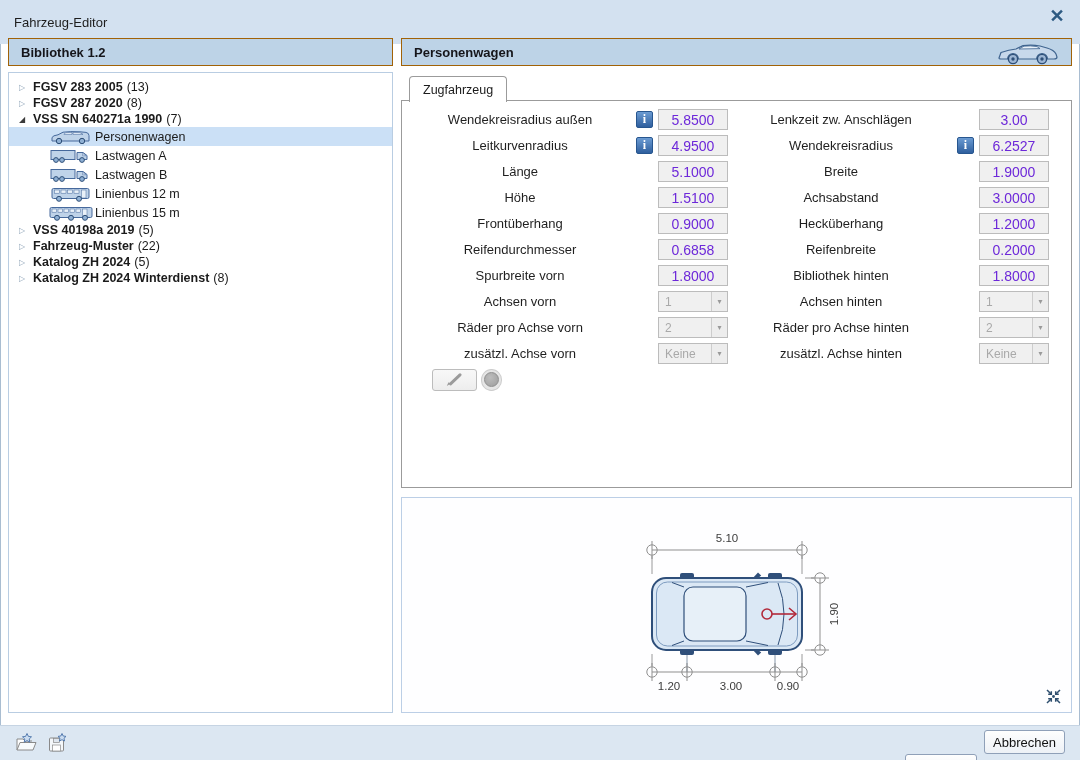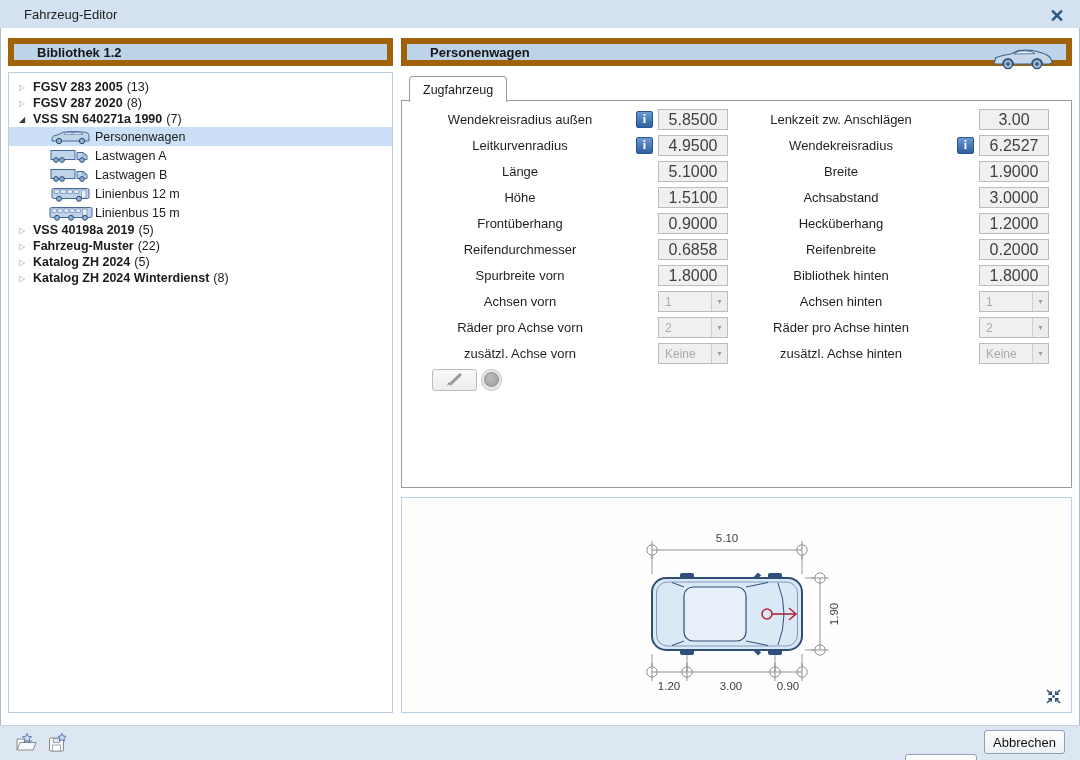--- a/index.html
+++ b/index.html
@@ -1,25 +1,25 @@
 <!DOCTYPE html>
 <html><head>
 <meta charset="utf-8">
 <style>
   html,body{margin:0;padding:0;}
   body{width:1080px;height:760px;font-family:"Liberation Sans","DejaVu Sans",sans-serif;background:#fff;overflow:hidden;}
   .window{position:relative;width:1080px;height:760px;background:#ffffff;box-shadow:inset 0 0 0 1px #a9bdd1;}
 
   
-  .titlebar{position:absolute;left:0;top:0;width:100%;height:28px;background:#d3e1f0;display:flex;align-items:center;box-sizing:border-box;padding:0 24px;}
+  .titlebar{position:absolute;left:0;top:0;width:100%;height:44px;background:#d3e1f0;display:flex;align-items:center;box-sizing:border-box;padding:0 14px;}
   .title{font-size:13px;color:#1d1d1d;}
   .close-btn{position:absolute;right:11px;top:4px;width:24px;height:24px;border:none;background:transparent;color:#2d5a82;font-size:18px;font-weight:bold;cursor:pointer;line-height:24px;text-align:center;padding:0;}
 
   
-  .panel-header{position:absolute;height:28px;background:#bdd3e7;border:6px solid #a16207;box-sizing:border-box;display:flex;align-items:center;padding:0 23px;font-size:13px;font-weight:bold;color:#15151a;}
+  .panel-header{position:absolute;height:28px;background:#bdd3e7;border:1px solid #a16207;box-sizing:border-box;display:flex;align-items:center;padding:0 12px;font-size:13px;font-weight:bold;color:#15151a;}
   .panel-header.left{left:8px;top:38px;width:385px;}
   .panel-header.right{left:401px;top:38px;width:671px;}
   .header-vehicle-icon{position:absolute;right:10px;top:1px;}
 
   
   .tree-panel{position:absolute;left:8px;top:72px;width:385px;height:641px;background:#fff;border:1px solid #b9cde2;box-sizing:border-box;padding-top:6px;overflow:hidden;}
   .trow{display:flex;align-items:center;font-size:12.5px;color:#1b1b1b;cursor:default;}
   .trow.group{height:16px;padding-left:10px;}
   .trow.vehicle{height:19px;padding-left:40px;}
   .trow.vehicle.selected{background:#cbe0f6;}
@@ -33,21 +33,21 @@
   
   .tab{position:absolute;left:409px;top:76px;height:26px;background:#fff;border:1px solid #9b9b9b;border-bottom:none;border-radius:4px 4px 0 0;box-sizing:border-box;display:flex;align-items:center;padding:0 13px;font-size:12.5px;color:#1b1b1b;z-index:2;}
   .form-panel{position:absolute;left:401px;top:100px;width:671px;height:388px;background:#fff;border:1px solid #9b9b9b;box-sizing:border-box;}
   .form-col{position:absolute;top:109px;width:318px;display:flex;flex-direction:column;gap:5px;}
   .form-col.left{left:410px;}
   .form-col.right{left:731px;}
   .frow{display:flex;align-items:center;height:21px;}
   .flabel{flex:1;text-align:center;font-size:13px;color:#1f1f1f;white-space:nowrap;padding-right:6px;}
   .finfo{width:22px;flex:none;display:flex;justify-content:flex-start;align-items:center;}
   .info-icon{width:17px;height:17px;background:linear-gradient(#6b9bd2,#2f5f9e);border:1px solid #27568f;border-radius:2px;color:#fff;font-weight:bold;font-family:"Liberation Serif","DejaVu Serif",serif;font-size:12px;display:flex;align-items:center;justify-content:center;box-sizing:border-box;cursor:pointer;}
-  .fin{width:70px;height:21px;box-sizing:border-box;background:#f0f0f0;border:1px solid #bcbcbc;color:#404040;font-size:16px;text-align:center;font-family:inherit;flex:none;}
+  .fin{width:70px;height:21px;box-sizing:border-box;background:#f0f0f0;border:1px solid #bcbcbc;color:#6d28d9;font-size:14px;text-align:center;font-family:inherit;flex:none;}
   .fsel{width:70px;height:21px;box-sizing:border-box;background:#f0f0f0;border:1px solid #bcbcbc;display:flex;flex:none;}
   .sval{flex:1;font-size:12px;color:#a9a9a9;padding:3px 0 0 6px;}
   .sarr{width:15px;border-left:1px solid #cdcdcd;background:#ededed;display:flex;align-items:center;justify-content:center;color:#9a9a9a;font-size:8px;}
   .tools{display:flex;align-items:center;gap:4px;width:70px;flex:none;}
   .pipbtn{width:46px;height:22px;border:1px solid #bcbcbc;border-radius:3px;background:linear-gradient(#f8f8f8,#ededed);display:flex;align-items:center;justify-content:center;cursor:pointer;padding:0;}
   .circbtn{width:22px;height:22px;border-radius:50%;background:#e6e6e6;border:1px solid #cccccc;display:flex;align-items:center;justify-content:center;box-sizing:border-box;}
   .circdot{width:15px;height:15px;border-radius:50%;background:radial-gradient(circle at 40% 35%,#bdbdbd,#9d9d9d);border:1px solid #8f8f8f;box-sizing:border-box;}
 
   
   .preview-panel{position:absolute;left:401px;top:497px;width:671px;height:216px;background:#fefeff;border:1px solid #bccfe6;box-sizing:border-box;}

